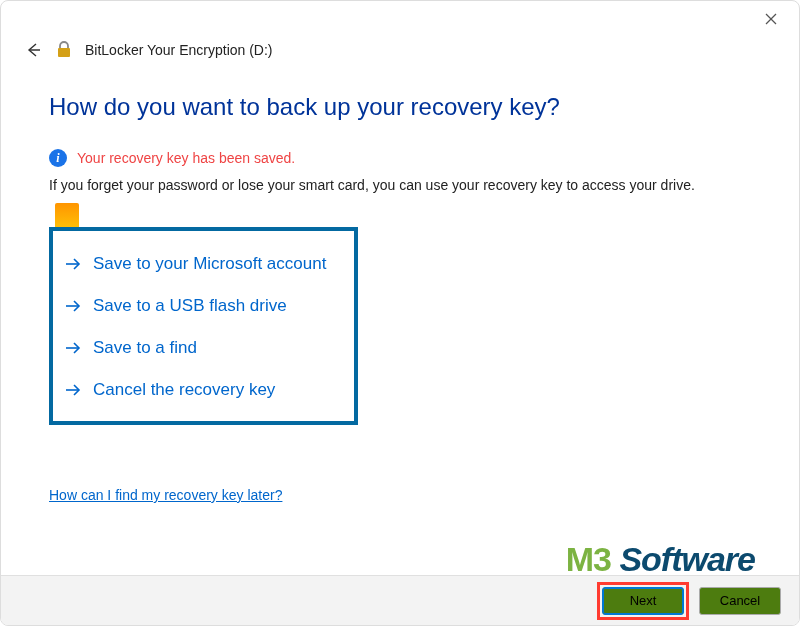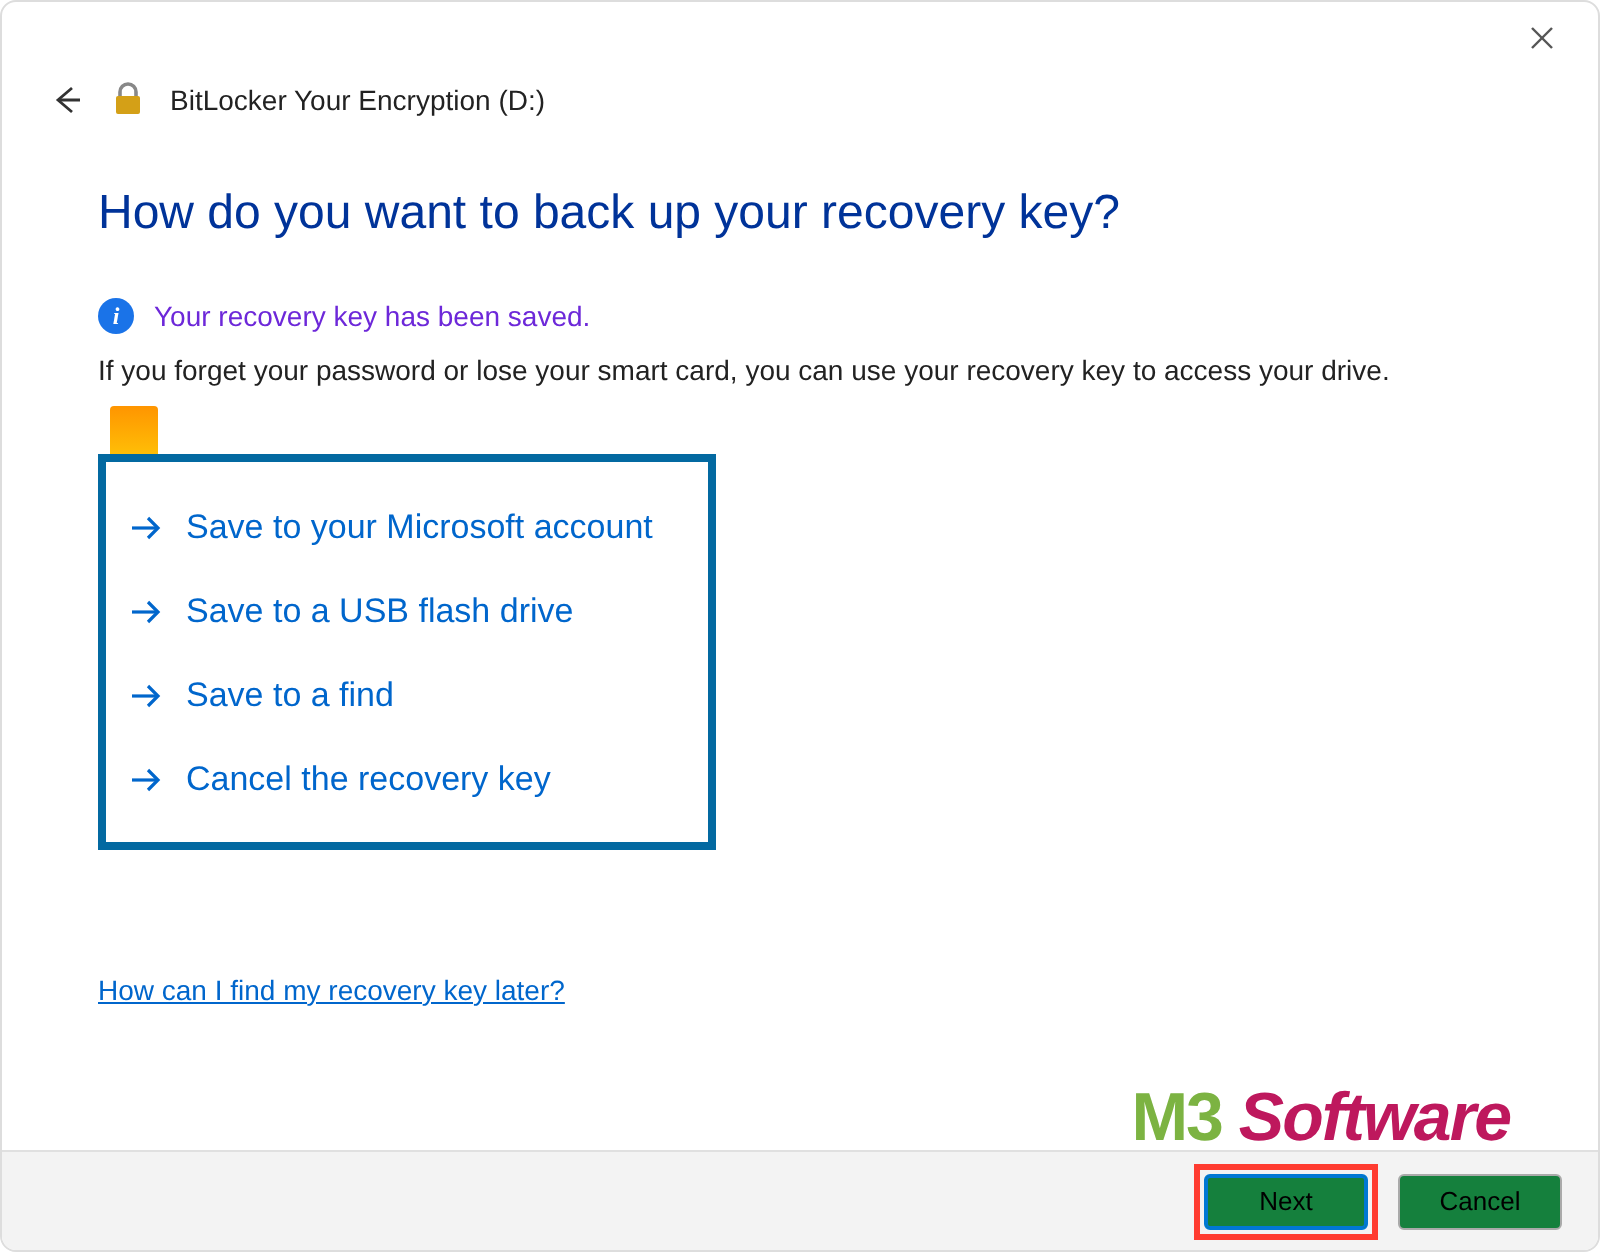--- a/index.html
+++ b/index.html
@@ -79,21 +79,21 @@
       font-size: 12px;
       font-weight: bold;
       display: flex;
       align-items: center;
       justify-content: center;
       font-family: Georgia, serif;
       font-style: italic;
     }
     .status-text {
       font-size: 14px;
-      color: #6d28d9;
+      color: #ef4444;
       text-align: right;
     }
     .desc {
       font-size: 14px;
       color: #222;
       margin-bottom: 10px;
     }
     .marker-line {
       width: 24px;
       height: 26px;
@@ -134,39 +134,39 @@
     .watermark {
       position: absolute;
       right: 44px;
       bottom: 46px;
       font-size: 34px;
       font-weight: 700;
       letter-spacing: -1px;
       pointer-events: none;
     }
     .watermark .m3 { color: #7cb342; }
-    .watermark .soft { color: #be185d; font-style: italic; }
+    .watermark .soft { color: #0c4a6e; font-style: italic; }
     .footer {
       position: absolute;
       bottom: 0;
       left: 0;
       right: 0;
       height: 50px;
       background: #f3f3f3;
       border-top: 1px solid #e0e0e0;
       display: flex;
       justify-content: flex-end;
       align-items: center;
       gap: 10px;
       padding-right: 18px;
     }
     .btn {
       min-width: 82px;
       height: 28px;
-      background: #15803d;
+      background: #4d7c0f;
       border: 1px solid #aaa;
       font-size: 13px;
       cursor: pointer;
       border-radius: 3px;
     }
     .btn-highlight-wrap {
       border: 3px solid #ff3b30;
       padding: 2px;
       display: inline-flex;
     }

